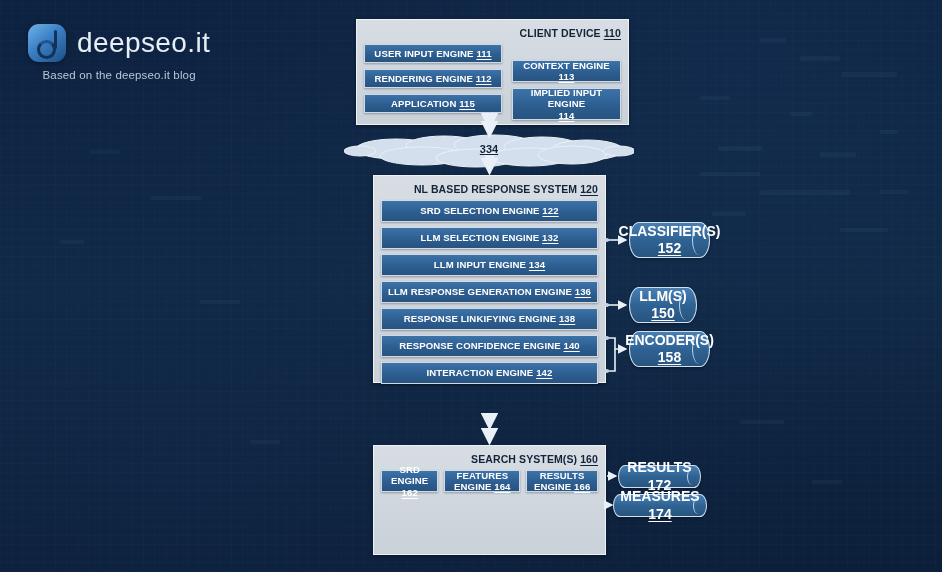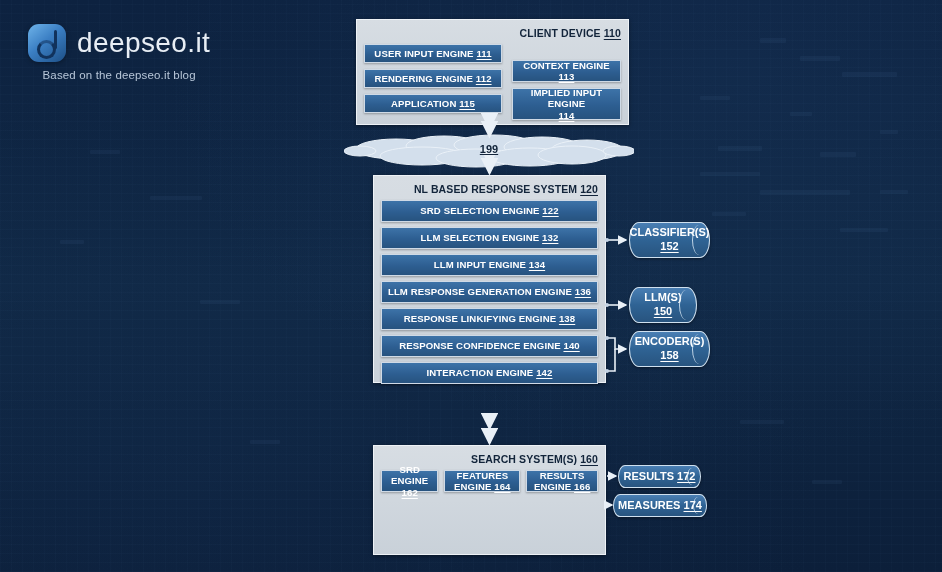--- a/index.html
+++ b/index.html
@@ -145,21 +145,21 @@
   #search-rows { display: flex; flex-direction: row; gap: 6px; }
   #search-rows .box { height: 22px; }
 
   
   .cyl {
     position: absolute;
     background: linear-gradient(180deg, #4a7fb4 0%, #2f6394 50%, #28547f 100%);
     border: 1.5px solid #cfe0ef;
     border-radius: 10px / 50%;
     color: #ffffff;
-    font-size: 11px;
+    font-size: 14px;
     font-weight: 700;
     display: flex;
     flex-direction: column;
     align-items: center;
     justify-content: center;
     text-align: center;
     line-height: 1.25;
     box-shadow: 0 1px 3px rgba(0,0,0,0.4);
   }
   .cyl::after {
@@ -274,21 +274,21 @@
         <ellipse cx="243" cy="16" rx="36" ry="10"></ellipse>
         <ellipse cx="78" cy="22" rx="42" ry="9"></ellipse>
         <ellipse cx="132" cy="24" rx="40" ry="9"></ellipse>
         <ellipse cx="186" cy="23" rx="40" ry="9"></ellipse>
         <ellipse cx="228" cy="21" rx="34" ry="9"></ellipse>
         <ellipse cx="16" cy="17" rx="16" ry="5"></ellipse>
         <ellipse cx="275" cy="17" rx="16" ry="5"></ellipse>
       </g>
     </svg>
     <div id="cloud-label">
-      <u>199</u>
+      <u>334</u>
     </div>
   </div>
 
   <div class="panel" id="nl-panel">
     <div class="panel-title">
       <span>NL BASED RESPONSE SYSTEM</span>
       <u>120</u>
     </div>
     <div id="nl-rows">
       <div class="box">

